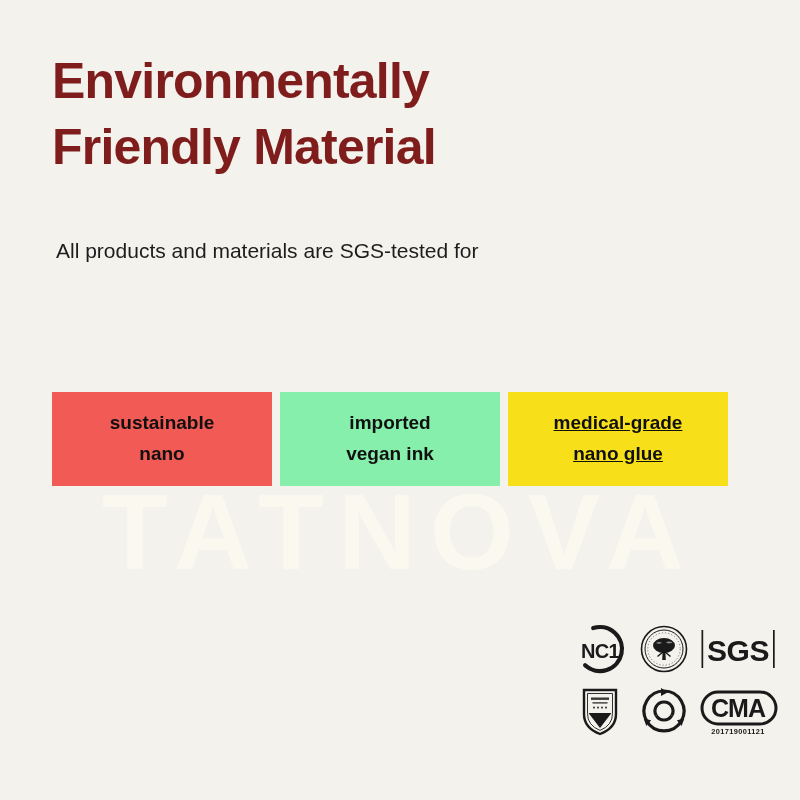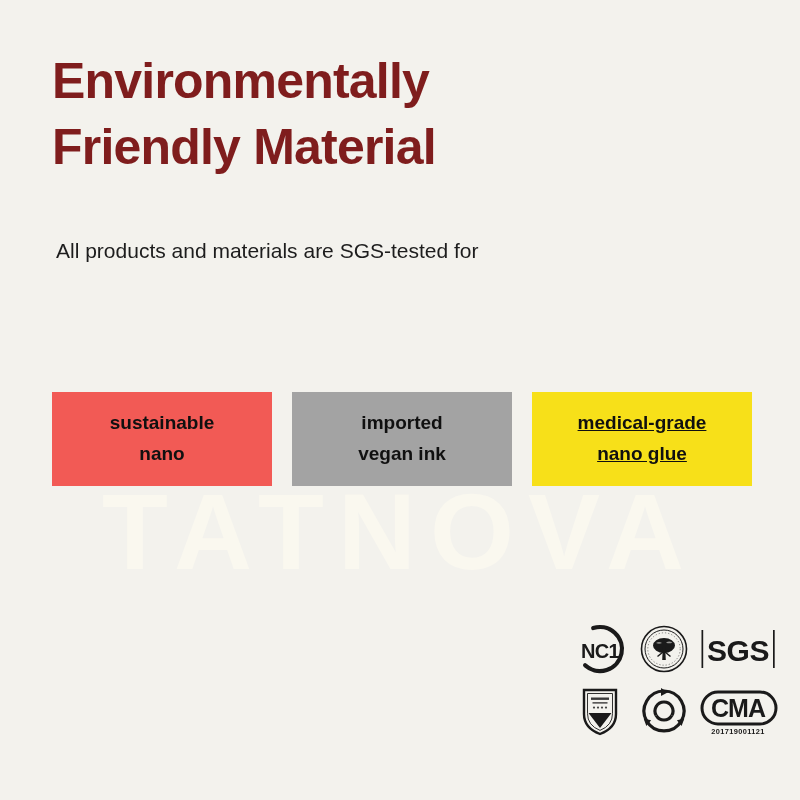--- a/index.html
+++ b/index.html
@@ -70,21 +70,21 @@
   }
   .subcopy .line { display: block; }
 
   
   .tag-row {
     position: absolute;
     left: 52px;
     top: 392px;
     width: 700px;
     display: flex;
-    gap: 20px;
+    gap: 8px;
     z-index: 2;
   }
   .tag {
     width: 220px;
     height: 94px;
     display: flex;
     flex-direction: column;
     align-items: center;
     justify-content: center;
     font-size: 19px;
@@ -139,21 +139,21 @@
     <span class="line">All products and materials are SGS-tested for</span>
   </p>
 
   <div class="tag-row">
 
     <div class="tag" id="tag-0" style="background: rgb(242, 90, 85);">
       <span class="t-line">sustainable</span>
       <span class="t-line">nano</span>
     </div>
 
-    <div class="tag" id="tag-1" style="background: #a3a3a3;">
+    <div class="tag" id="tag-1" style="background: #86efac;">
       <span class="t-line">imported</span>
       <span class="t-line">vegan ink</span>
     </div>
 
     <div class="tag" id="tag-2" style="background: rgb(247, 224, 25); text-decoration: underline;">
       <span class="t-line">medical-grade</span>
       <span class="t-line">nano glue</span>
     </div>
 
   </div>

